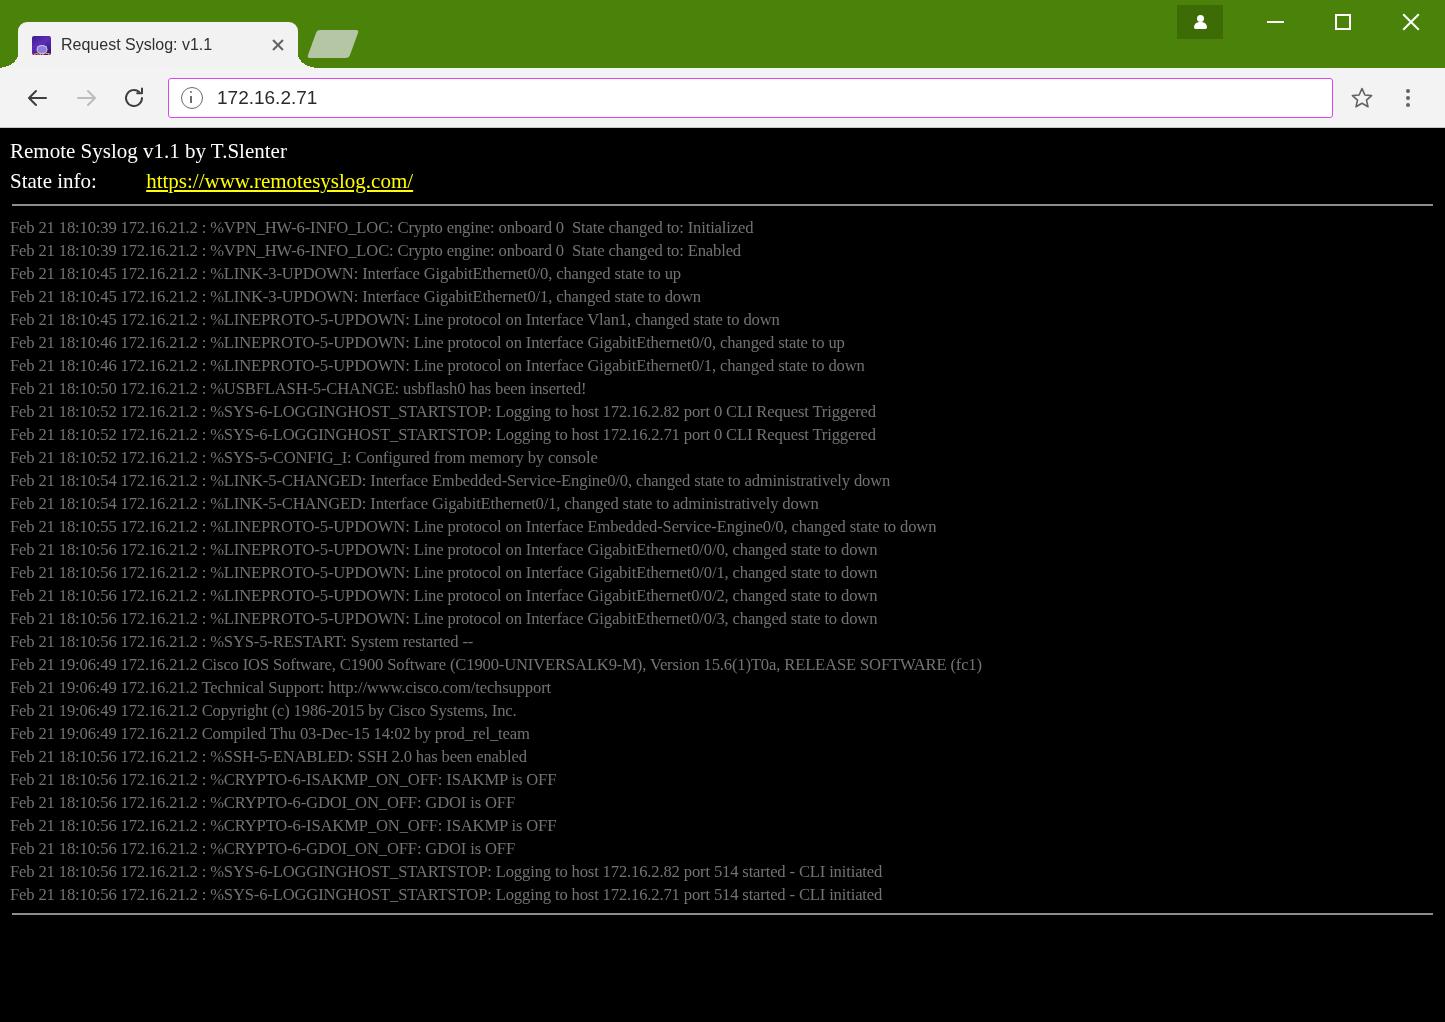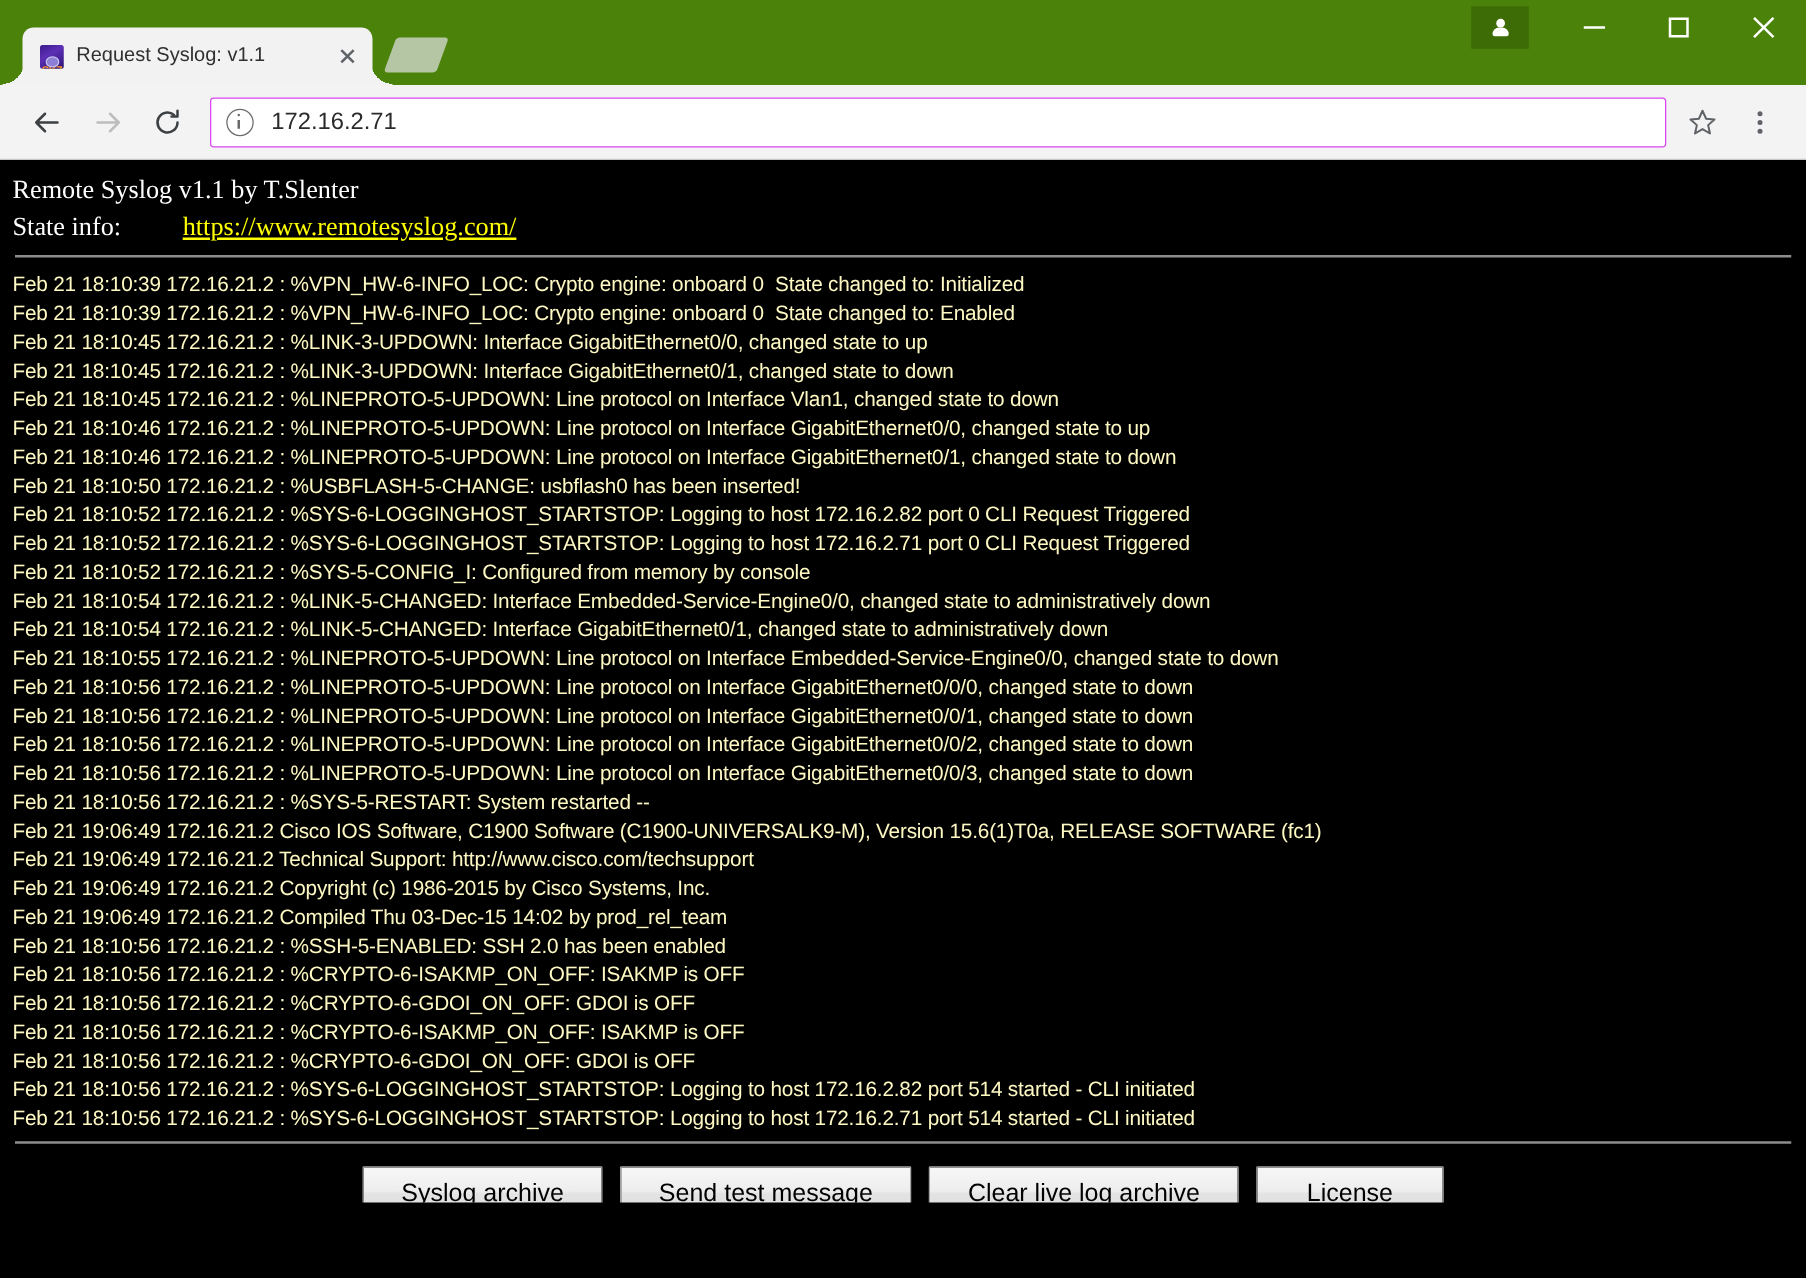--- a/index.html
+++ b/index.html
@@ -283,24 +283,24 @@
     text-decoration: underline;
     margin-left: 44px;
   }
   .rule {
     height: 0;
     border-top: 2px solid #8d8d8d;
     margin: 8px 12px 6px 12px;
   }
   .logarea {
     padding: 4px 0 0 10px;
-    font-family: Liberation Sans, sans-serif;
+    font-family: Liberation Serif, serif;
     font-size: 16.6px;
     line-height: 23px;
-    color: #fef9c3;
+    color: #737373;
     white-space: pre;
     letter-spacing: -0.15px;
   }
   .logline { white-space: pre; }
 
   .bottom-rule {
     height: 0;
     border-top: 2px solid #8d8d8d;
     margin: 7px 12px 0 12px;
   }
@@ -406,21 +406,15 @@
       <div class="line2"><span>State info:</span>
         <a href="#">https://www.remotesyslog.com/</a></div>
     </div>
 
     <div class="rule"></div>
 
     <div class="logarea"><div class="logline">Feb 21 18:10:39 172.16.21.2 : %VPN_HW-6-INFO_LOC: Crypto engine: onboard 0  State changed to: Initialized</div><div class="logline">Feb 21 18:10:39 172.16.21.2 : %VPN_HW-6-INFO_LOC: Crypto engine: onboard 0  State changed to: Enabled</div><div class="logline">Feb 21 18:10:45 172.16.21.2 : %LINK-3-UPDOWN: Interface GigabitEthernet0/0, changed state to up</div><div class="logline">Feb 21 18:10:45 172.16.21.2 : %LINK-3-UPDOWN: Interface GigabitEthernet0/1, changed state to down</div><div class="logline">Feb 21 18:10:45 172.16.21.2 : %LINEPROTO-5-UPDOWN: Line protocol on Interface Vlan1, changed state to down</div><div class="logline">Feb 21 18:10:46 172.16.21.2 : %LINEPROTO-5-UPDOWN: Line protocol on Interface GigabitEthernet0/0, changed state to up</div><div class="logline">Feb 21 18:10:46 172.16.21.2 : %LINEPROTO-5-UPDOWN: Line protocol on Interface GigabitEthernet0/1, changed state to down</div><div class="logline">Feb 21 18:10:50 172.16.21.2 : %USBFLASH-5-CHANGE: usbflash0 has been inserted!</div><div class="logline">Feb 21 18:10:52 172.16.21.2 : %SYS-6-LOGGINGHOST_STARTSTOP: Logging to host 172.16.2.82 port 0 CLI Request Triggered</div><div class="logline">Feb 21 18:10:52 172.16.21.2 : %SYS-6-LOGGINGHOST_STARTSTOP: Logging to host 172.16.2.71 port 0 CLI Request Triggered</div><div class="logline">Feb 21 18:10:52 172.16.21.2 : %SYS-5-CONFIG_I: Configured from memory by console</div><div class="logline">Feb 21 18:10:54 172.16.21.2 : %LINK-5-CHANGED: Interface Embedded-Service-Engine0/0, changed state to administratively down</div><div class="logline">Feb 21 18:10:54 172.16.21.2 : %LINK-5-CHANGED: Interface GigabitEthernet0/1, changed state to administratively down</div><div class="logline">Feb 21 18:10:55 172.16.21.2 : %LINEPROTO-5-UPDOWN: Line protocol on Interface Embedded-Service-Engine0/0, changed state to down</div><div class="logline">Feb 21 18:10:56 172.16.21.2 : %LINEPROTO-5-UPDOWN: Line protocol on Interface GigabitEthernet0/0/0, changed state to down</div><div class="logline">Feb 21 18:10:56 172.16.21.2 : %LINEPROTO-5-UPDOWN: Line protocol on Interface GigabitEthernet0/0/1, changed state to down</div><div class="logline">Feb 21 18:10:56 172.16.21.2 : %LINEPROTO-5-UPDOWN: Line protocol on Interface GigabitEthernet0/0/2, changed state to down</div><div class="logline">Feb 21 18:10:56 172.16.21.2 : %LINEPROTO-5-UPDOWN: Line protocol on Interface GigabitEthernet0/0/3, changed state to down</div><div class="logline">Feb 21 18:10:56 172.16.21.2 : %SYS-5-RESTART: System restarted --</div><div class="logline">Feb 21 19:06:49 172.16.21.2 Cisco IOS Software, C1900 Software (C1900-UNIVERSALK9-M), Version 15.6(1)T0a, RELEASE SOFTWARE (fc1)</div><div class="logline">Feb 21 19:06:49 172.16.21.2 Technical Support: http://www.cisco.com/techsupport</div><div class="logline">Feb 21 19:06:49 172.16.21.2 Copyright (c) 1986-2015 by Cisco Systems, Inc.</div><div class="logline">Feb 21 19:06:49 172.16.21.2 Compiled Thu 03-Dec-15 14:02 by prod_rel_team</div><div class="logline">Feb 21 18:10:56 172.16.21.2 : %SSH-5-ENABLED: SSH 2.0 has been enabled</div><div class="logline">Feb 21 18:10:56 172.16.21.2 : %CRYPTO-6-ISAKMP_ON_OFF: ISAKMP is OFF</div><div class="logline">Feb 21 18:10:56 172.16.21.2 : %CRYPTO-6-GDOI_ON_OFF: GDOI is OFF</div><div class="logline">Feb 21 18:10:56 172.16.21.2 : %CRYPTO-6-ISAKMP_ON_OFF: ISAKMP is OFF</div><div class="logline">Feb 21 18:10:56 172.16.21.2 : %CRYPTO-6-GDOI_ON_OFF: GDOI is OFF</div><div class="logline">Feb 21 18:10:56 172.16.21.2 : %SYS-6-LOGGINGHOST_STARTSTOP: Logging to host 172.16.2.82 port 514 started - CLI initiated</div><div class="logline">Feb 21 18:10:56 172.16.21.2 : %SYS-6-LOGGINGHOST_STARTSTOP: Logging to host 172.16.2.71 port 514 started - CLI initiated</div></div>
 
     <div class="bottom-rule"></div>
 
-    <div class="buttonbar">
-        <button class="btn">Syslog archive</button>
-        <button class="btn">Send test message</button>
-        <button class="btn">Clear live log archive</button>
-        <button class="btn">License</button>
-      </div>
   </div>
 
 </div>
 
 </body></html>

